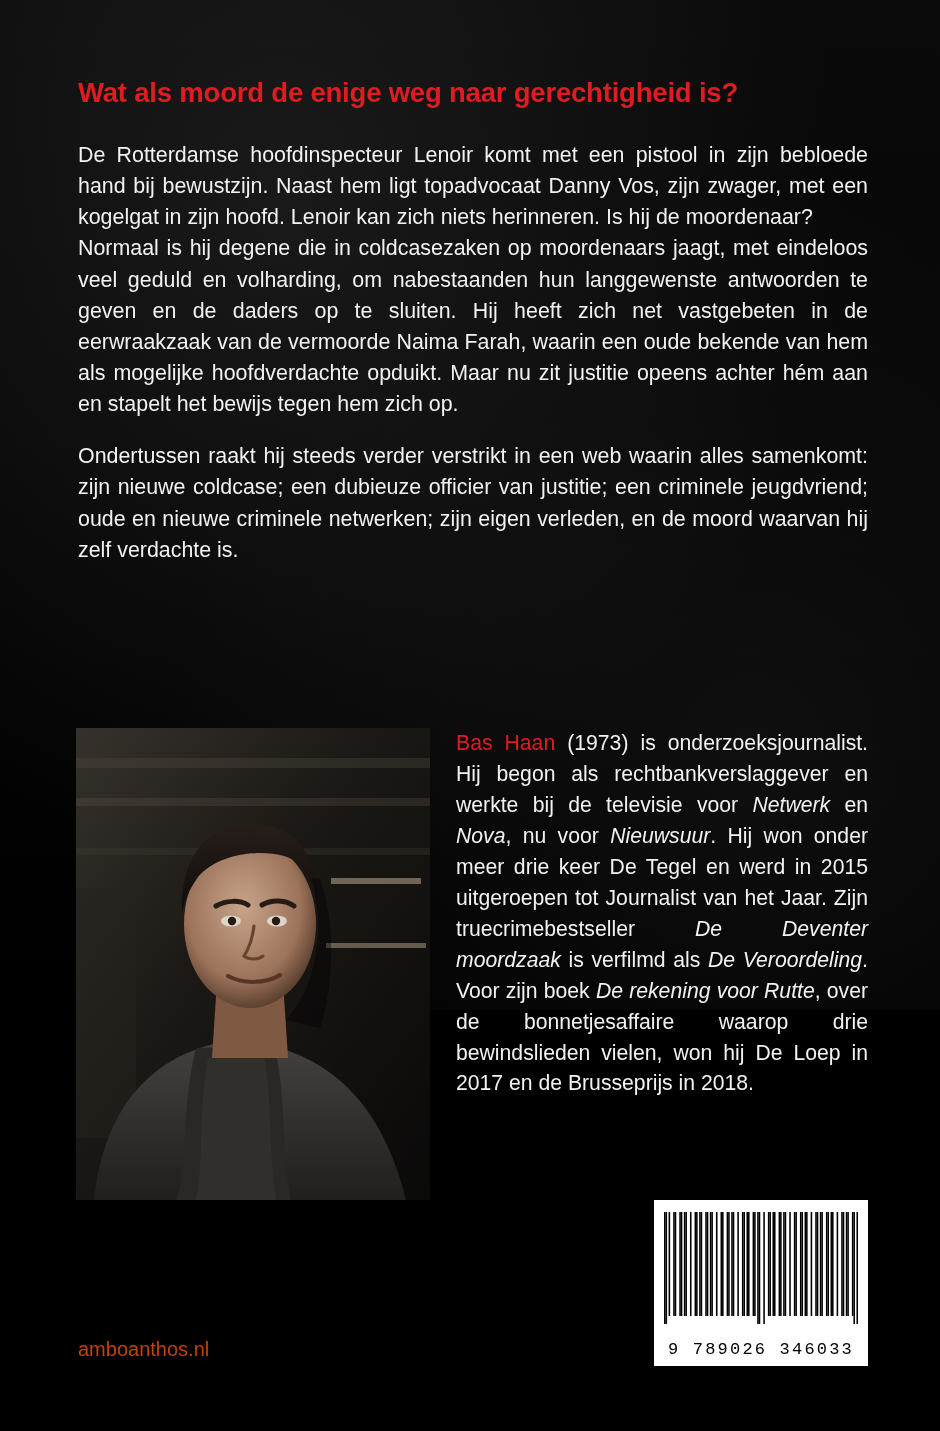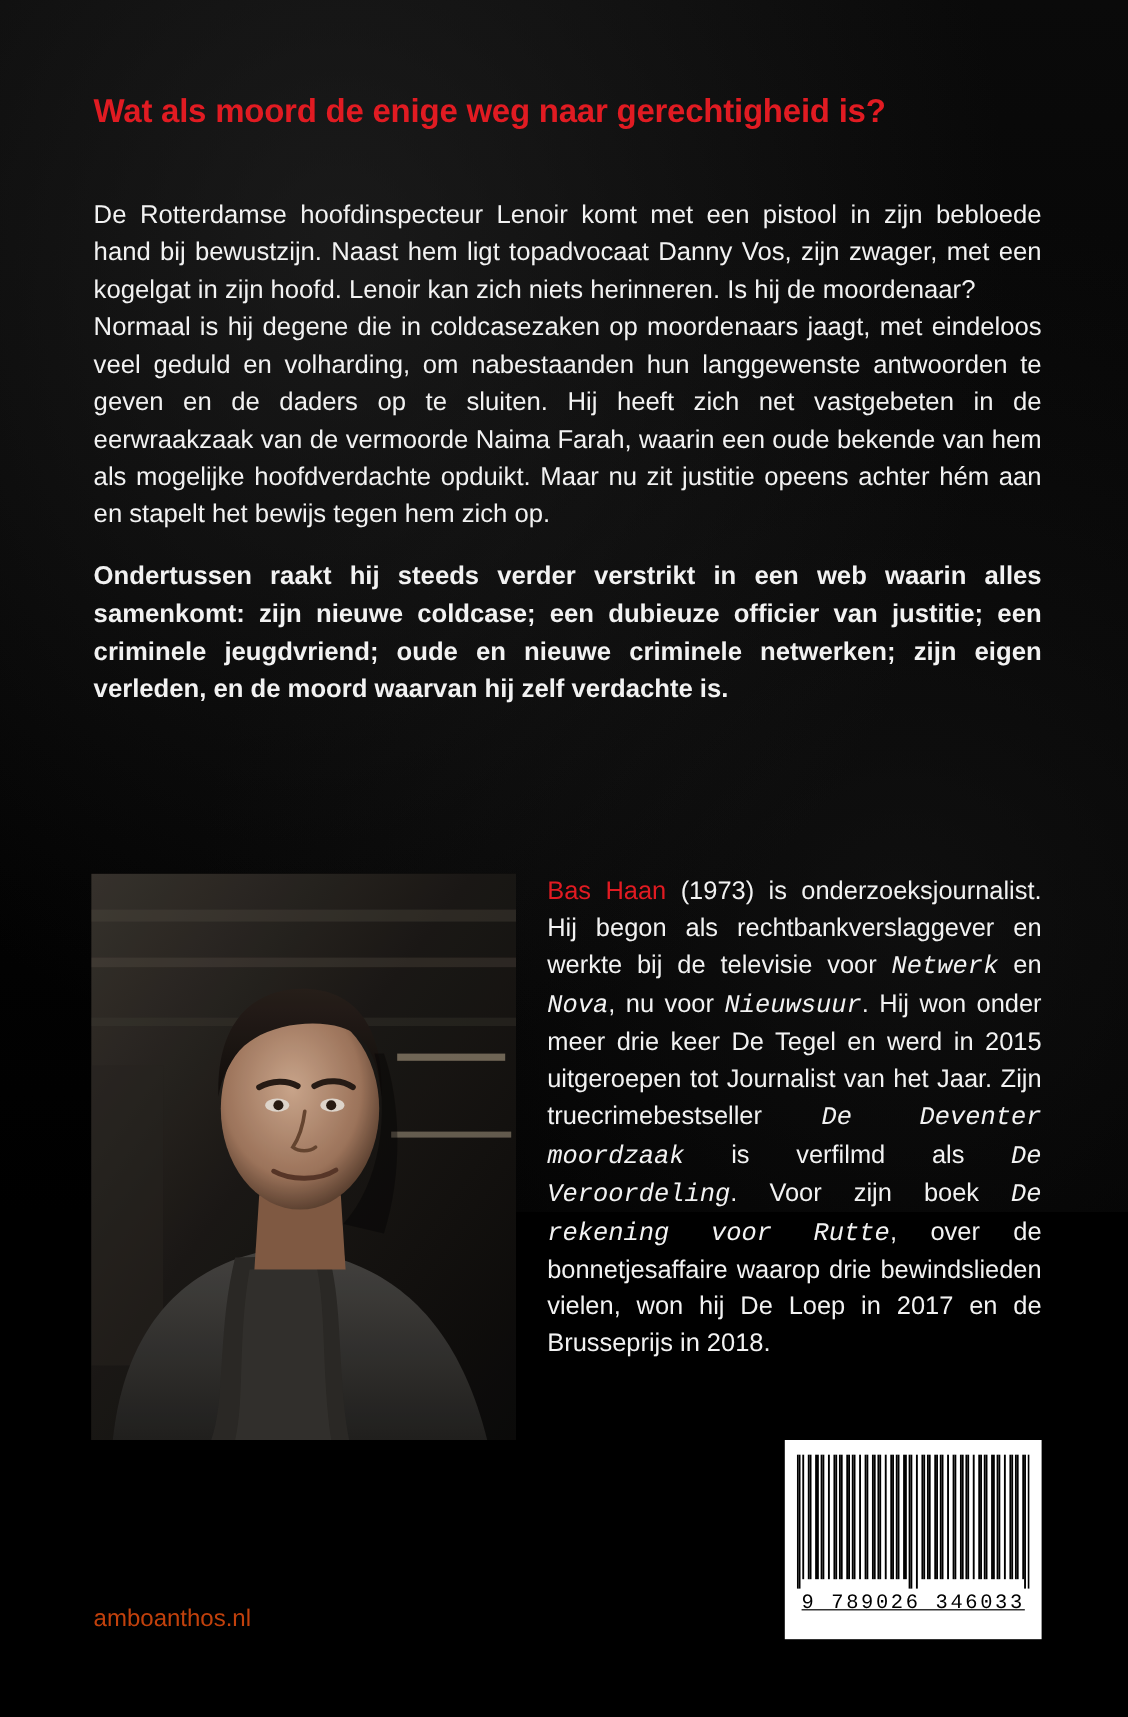--- a/index.html
+++ b/index.html
@@ -49,28 +49,26 @@
   .blurb {
     position: absolute;
     left: 78px;
     top: 140px;
     width: 790px;
     color: #f2f2f2;
     font-size: 21.4px;
     line-height: 1.455;
     text-align: justify;
     text-justify: inter-word;
-    margin-top: 24px;
   }
   .blurb p {
     margin: 0;
   }
   .blurb p.gap {
     margin-top: 21px;
-    font-weight: bold;
   }
   .blurb em {
     font-style: italic;
   }
   .author-photo {
     position: absolute;
     left: 76px;
     top: 728px;
     width: 354px;
     height: 472px;
@@ -89,21 +87,20 @@
     font-size: 21.2px;
     line-height: 1.46;
     text-align: justify;
     text-justify: inter-word;
   }
   .author-bio .name {
     color: #e11b22;
   }
   .author-bio em {
     font-style: italic;
-    font-family: Liberation Mono, monospace;
   }
   .publisher {
     position: absolute;
     left: 78px;
     top: 1338px;
     color: #c2410c;
     font-size: 20px;
   }
   .barcode-box {
     position: absolute;
@@ -114,27 +111,26 @@
     background: #ffffff;
     box-sizing: border-box;
     padding: 12px 10px 6px 10px;
   }
   .barcode-bars {
     width: 100%;
     height: 112px;
     display: block;
   }
   .barcode-number {
-    margin-top: 3px;
+    margin-top: 16px;
     text-align: center;
     font-family: "Liberation Mono", monospace;
     font-size: 17px;
     letter-spacing: 2.2px;
     color: #000;
-    text-decoration: underline;
   }
 </style>
 </head>
 <body>
 
 <div class="cover">
   <div class="content">
 
     <div class="tagline">Wat als moord de enige weg naar gerechtigheid is?</div>
 

